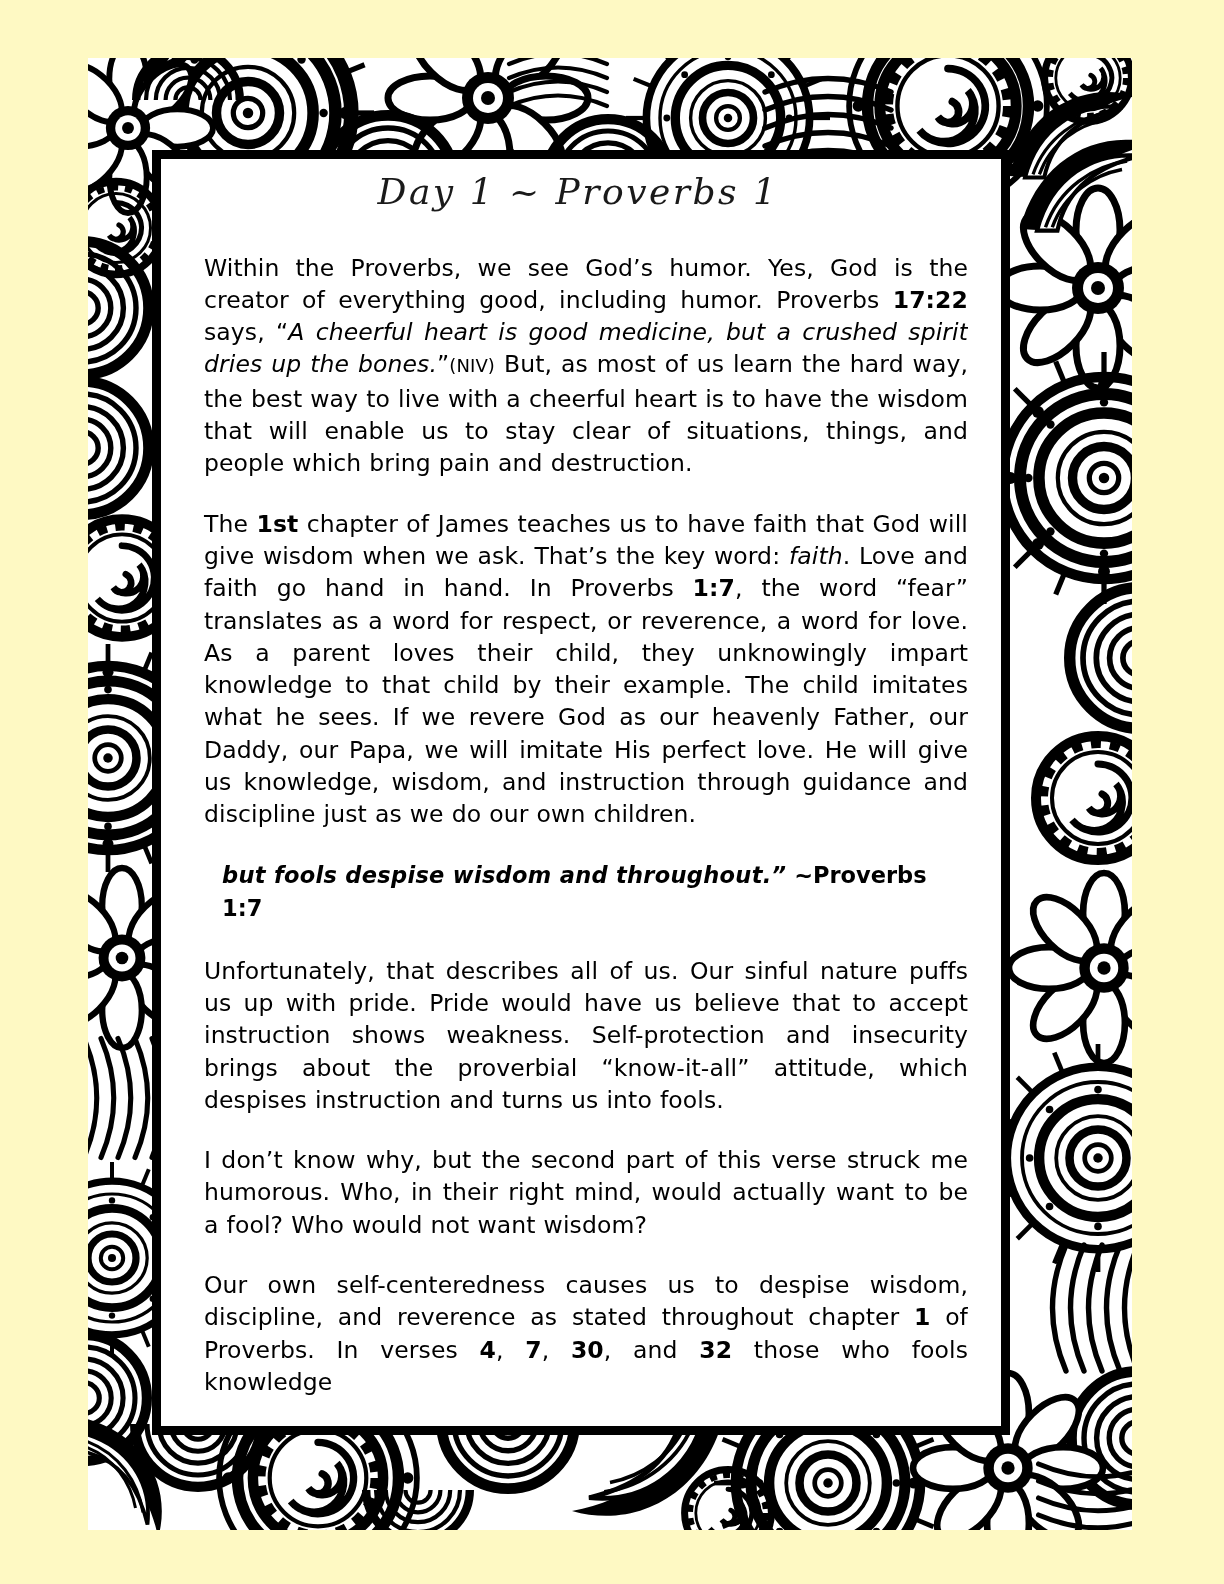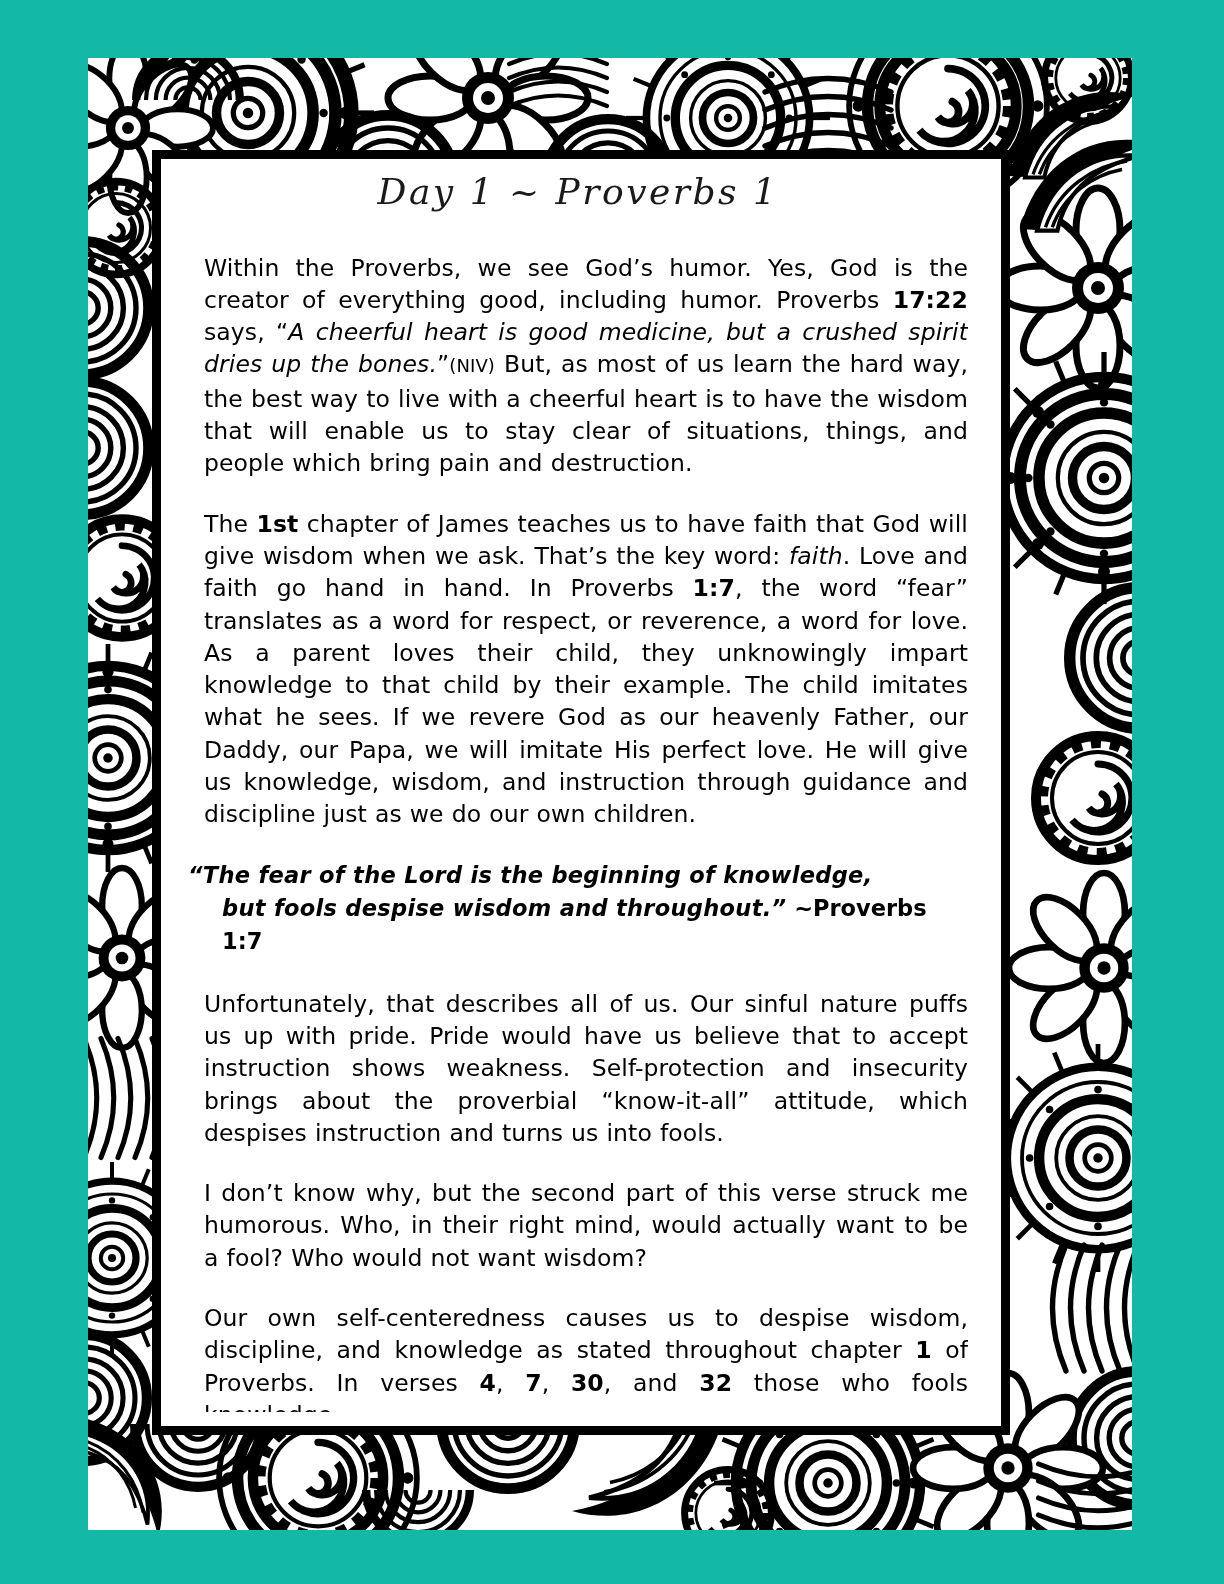--- a/index.html
+++ b/index.html
@@ -8,21 +8,21 @@
     background: #ffffff;
   }
   body {
     font-family: "DejaVu Sans", sans-serif;
   }
 
   #page {
     position: relative;
     width: 1224px;
     height: 1584px;
-    background: #14b8a6;
+    background: #fef9c3;
     overflow: hidden;
   }
 
   
   #border-art {
     position: absolute;
     left: 88px;
     top: 58px;
     width: 1044px;
     height: 1472px;
@@ -301,24 +301,23 @@
 
   <div id="content">
 
     <h1 class="doc-title">Day 1 ~ Proverbs 1</h1>
 
     <p class="para"><span>Within the Proverbs, we see God’s humor. Yes, God is the creator of everything good, including humor. Proverbs </span><b>17:22</b><span> says, “</span><i>A cheerful heart is good medicine, but a crushed spirit dries up the bones.</i><span>”</span><span class="small-caps-ref">(NIV)</span><span> But, as most of us learn the hard way, the best way to live with a cheerful heart is to have the wisdom that will enable us to stay clear of situations, things, and people which bring pain and destruction.</span></p>
 
     <p class="para"><span>The </span><b>1st</b><span> chapter of James teaches us to have faith that God will give wisdom when we ask. That’s the key word: </span><i>faith</i><span>. Love and faith go hand in hand. In Proverbs </span><b>1:7</b><span>, the word “fear” translates as a word for respect, or reverence, a word for love. As a parent loves their child, they unknowingly impart knowledge to that child by their example. The child imitates what he sees. If we revere God as our heavenly Father, our Daddy, our Papa, we will imitate His perfect love. He will give us knowledge, wisdom, and instruction through guidance and discipline just as we do our own children.</span></p>
 
     <div class="scripture">
-      <span>“The fear of the Lord is the beginning of knowledge,</span>
       <span class="line2"><span>but fools despise wisdom and throughout.”</span><span class="attrib"> ~Proverbs 1:7</span></span>
     </div>
 
     <p class="para">Unfortunately, that describes all of us. Our sinful nature puffs us up with pride. Pride would have us believe that to accept instruction shows weakness. Self-protection and insecurity brings about the proverbial “know-it-all” attitude, which despises instruction and turns us into fools.</p>
 
     <p class="para">I don’t know why, but the second part of this verse struck me humorous. Who, in their right mind, would actually want to be a fool? Who would not want wisdom?</p>
 
-    <p class="para"><span>Our own self-centeredness causes us to despise wisdom, discipline, and knowledge as stated throughout chapter </span><b>1</b><span> of Proverbs. In verses </span><b>4</b><span>, </span><b>7</b><span>, </span><b>30</b><span>, and </span><b>32</b><span> those who fools knowledge</span></p>
+    <p class="para"><span>Our own self-centeredness causes us to despise wisdom, discipline, and reverence as stated throughout chapter </span><b>1</b><span> of Proverbs. In verses </span><b>4</b><span>, </span><b>7</b><span>, </span><b>30</b><span>, and </span><b>32</b><span> those who fools knowledge</span></p>
 
   </div>
 </div>
 
 </body></html>

